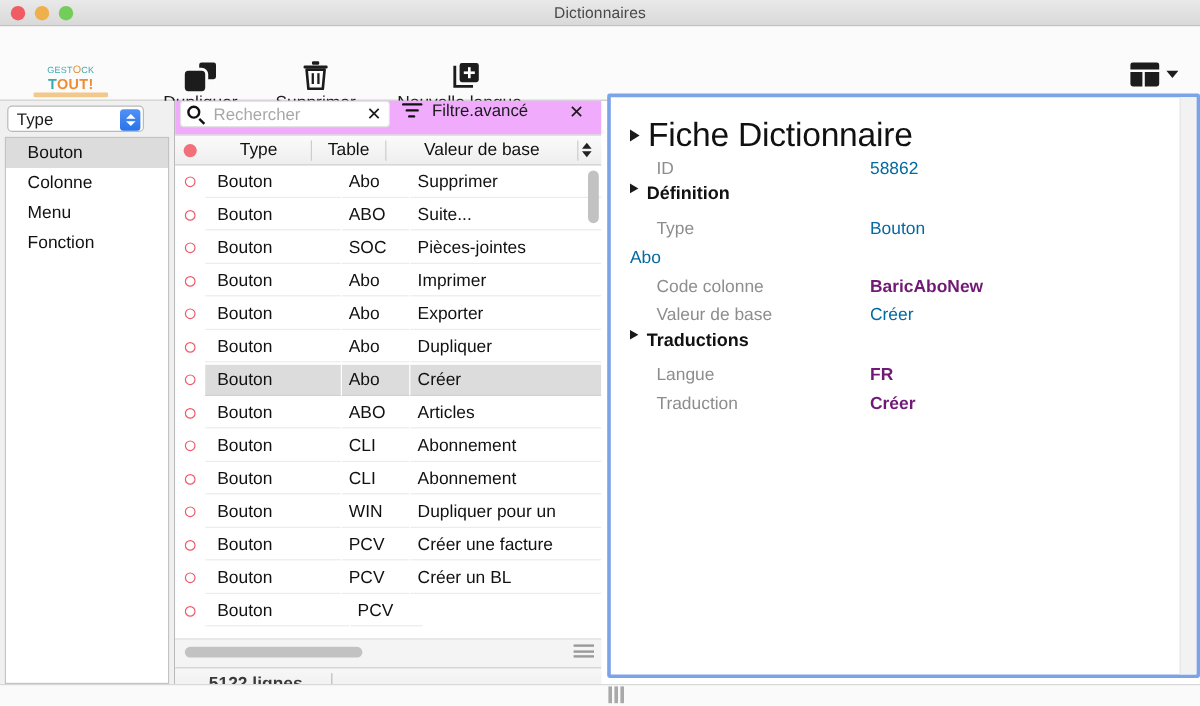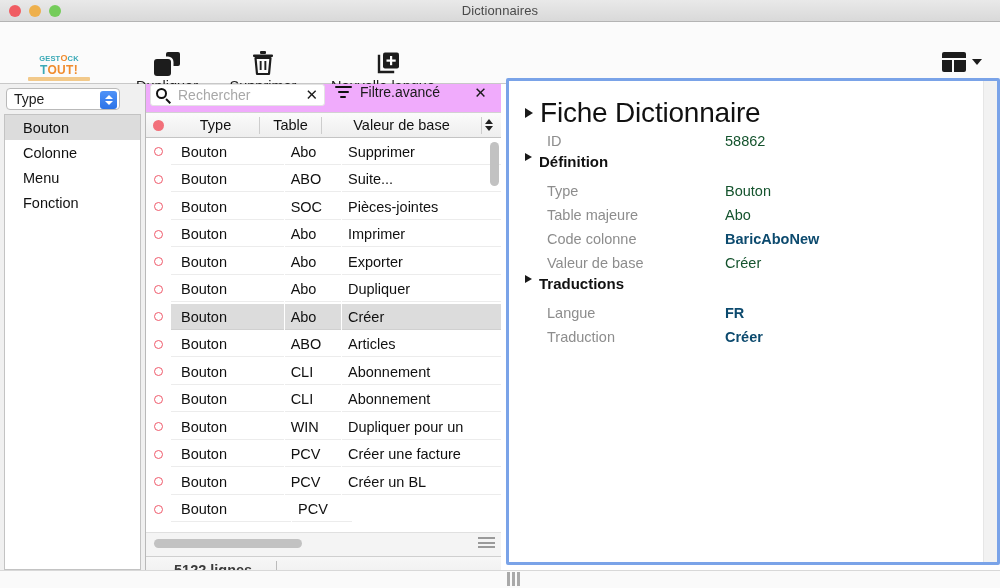--- a/index.html
+++ b/index.html
@@ -37,21 +37,21 @@
   .toolbar {
     position: absolute; left: 0; top: 22px; width: 1000px; height: 62px;
     background: #fbfbfb;
     border-bottom: 1px solid #c8c8c8;
   }
   .logo {
     position: absolute; left: 28px; top: 32px;
     width: 62px; height: 30px;
     text-align: center; line-height: 1;
   }
-  .logo .l1 { font-size: 7.5px; font-weight: bold; color: #3aa9b6; letter-spacing: .2px; }
+  .logo .l1 { font-size: 7.5px; font-weight: normal; color: #3aa9b6; letter-spacing: .2px; }
   .logo .l1 .o { color: #f08c2e; font-size: 9px; }
   .logo .l2 { font-size: 12px; font-weight: bold; color: #f08c2e; letter-spacing: .3px; margin-top: 1px;}
   .logo .l2 .t { color: #3aa9b6; }
   .logo .l3 { font-size: 4px; color: #f0a050; margin-top: 1px; background:#f2c98a; border-radius:1px;}
 
   .tbtn {
     position: absolute; top: 26px;
     display: flex; flex-direction: column; align-items: center;
     cursor: default;
   }
@@ -263,22 +263,22 @@
   .detail-title-row {
     display: flex; align-items: center; gap: 7px;
     margin-left: 16px; margin-top: 6px;
   }
   .detail-title { font-size: 28px; color: #111; letter-spacing: -.2px; }
   .frow {
     display: flex; align-items: center; height: 24px;
     margin-left: 16px;
   }
   .fkey { width: 200px; font-size: 14.5px; color: #8d8d8d; padding-left: 22px;}
-  .fval { font-size: 14.5px; color: #14532d; }
-  .fval.strong { color: #0c4a6e; font-weight: bold; }
+  .fval { font-size: 14.5px; color: #0369a1; }
+  .fval.strong { color: #701a75; font-weight: bold; }
   .section-row {
     display: flex; align-items: flex-start; gap: 7px;
     height: 26px; margin-left: 16px;
   }
   .section-lbl { font-size: 15px; font-weight: bold; color: #111; }
 
   
   .grip-bottom {
     position: absolute; left: 507px; bottom: 2px;
     display: flex; gap: 2.5px;
@@ -542,21 +542,20 @@
       <div id="detail-sections">
           <div class="section-row">
             <span class="disc small"></span>
             <span class="section-lbl">Définition</span>
           </div>
           <div class="frow">
             <span class="fkey">Type</span>
             <span class="fval">Bouton</span>
           </div>
           <div class="frow">
-            <span class="fkey">Table majeure</span>
             <span class="fval">Abo</span>
           </div>
           <div class="frow">
             <span class="fkey">Code colonne</span>
             <span class="fval strong">BaricAboNew</span>
           </div>
           <div class="frow">
             <span class="fkey">Valeur de base</span>
             <span class="fval">Créer</span>
           </div>

